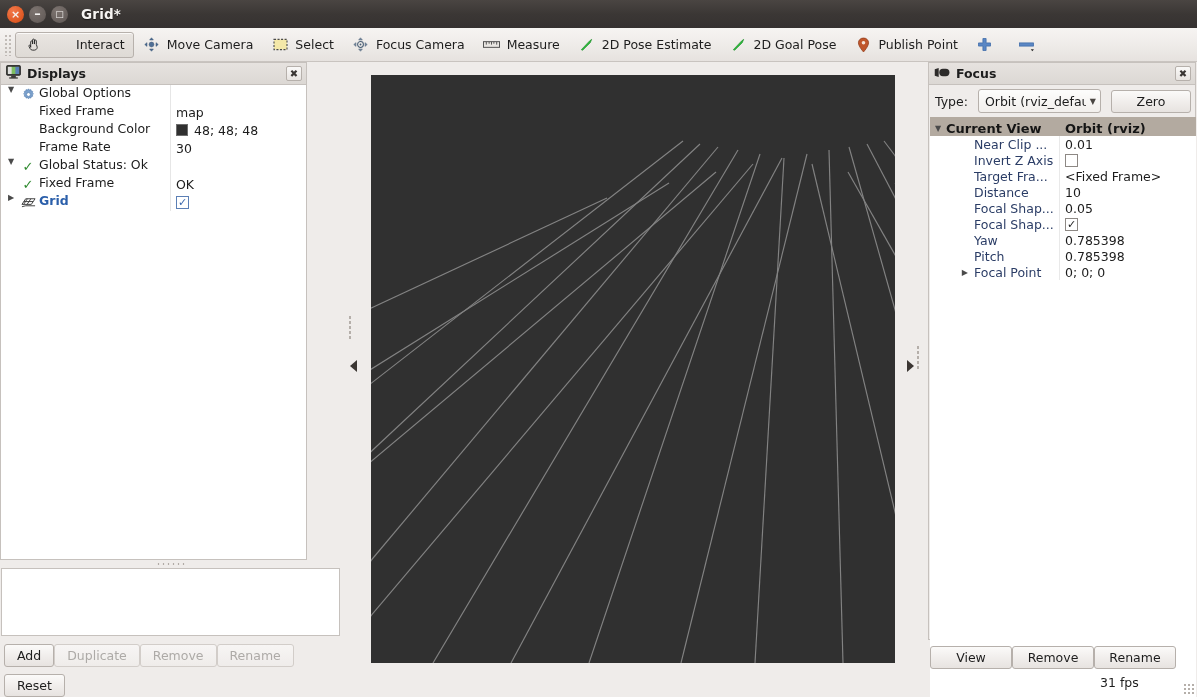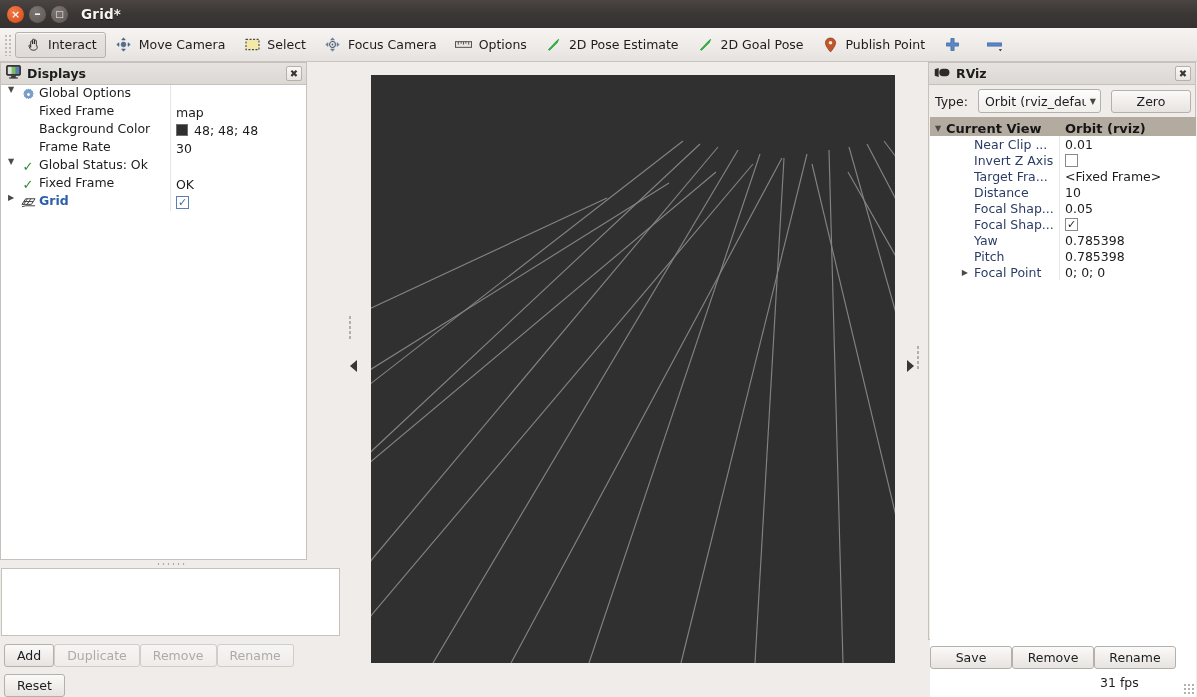--- a/index.html
+++ b/index.html
@@ -42,20 +42,21 @@
   .tbgrip { width: 9px; height: 22px; margin-right: 2px;
             background-image: radial-gradient(#b9b3ae 1px, transparent 1.2px);
             background-size: 4px 4px; opacity:.85;}
   .tbitem { display: flex; align-items: center; height: 26px; padding: 0 8px;
             border-radius: 3px; border: 1px solid transparent; cursor: default;
             white-space: nowrap; font-size: 12.5px; color: #1d1d1d; }
   .tbitem.active {
     background: linear-gradient(to bottom,#e9e5e1,#dedad5);
     border: 1px solid #b7b1ac;
     box-shadow: inset 0 1px 0 #fbfaf9;
+    gap: 28px;
   }
   .tbicon { width: 18px; height: 16px; margin-right: 6px; display:inline-flex;
             align-items:center; justify-content:center; }
   .tbicon svg { display:block; }
   .tb-spacer { flex: 1; }
 
   
   .panel {
     position: absolute;
     background: #efecea;
@@ -251,21 +252,21 @@
           <rect x="0.5" y="1.5" width="17" height="6" fill="#e9e6e2" stroke="#4c4c4c" stroke-width="1"></rect>
           <g stroke="#4c4c4c" stroke-width="1">
             <line x1="3.5" y1="1.8" x2="3.5" y2="4.6"></line>
             <line x1="6.5" y1="1.8" x2="6.5" y2="3.7"></line>
             <line x1="9" y1="1.8" x2="9" y2="4.6"></line>
             <line x1="11.5" y1="1.8" x2="11.5" y2="3.7"></line>
             <line x1="14.5" y1="1.8" x2="14.5" y2="4.6"></line>
           </g>
         </svg>
       </span>
-      <span>Options</span>
+      <span>Measure</span>
     </div>
 
     <div class="tbitem">
       <span class="tbicon">
         <svg width="15" height="15" viewBox="0 0 16 16">
           <path d="M2.5 13.5 L11 4.5 L13.5 2.5 L12 6 L3.8 14.2 Z" fill="#2bbd3a" stroke="#1a8b26" stroke-width=".7"></path>
         </svg>
       </span>
       <span>2D Pose Estimate</span>
     </div>
@@ -487,21 +488,21 @@
   <div class="splitdots" style="left:916px; top:345px;"></div>
 
   <div class="panel" id="views">
     <div class="panel-header">
       <span>
         <svg width="16" height="11" viewBox="0 0 17 11">
           <polygon points="0.8,2 5,0.6 5,10.4 0.8,9" fill="#2d2b2a"></polygon>
           <rect x="5.6" y="1.6" width="10.8" height="7.8" rx="3.9" fill="#2d2b2a"></rect>
         </svg>
       </span>
-      <span class="panel-title">RViz</span>
+      <span class="panel-title">Focus</span>
       <div class="panel-close">
         <span>✖</span>
       </div>
     </div>
 
     <div class="typerow">
       <span class="typelabel">Type:</span>
       <div class="combo">
         <span class="cv">Orbit (rviz_defau</span>
         <span class="carat">▼</span>
@@ -593,21 +594,21 @@
           <span class="vindent arrowed">▶</span>
           <span>Focal Point</span>
         </div>
         <div class="c2">0; 0; 0</div>
       </div>
     </div>
   </div>
 
   <div class="btnrow" id="views-btns">
     <div class="btn" style="width:82px">
-      <span>Save</span>
+      <span>View</span>
     </div>
     <div class="btn" style="width:82px">
       <span>Remove</span>
     </div>
     <div class="btn" style="width:82px">
       <span>Rename</span>
     </div>
   </div>
 
   <div class="fps">31 fps</div>

